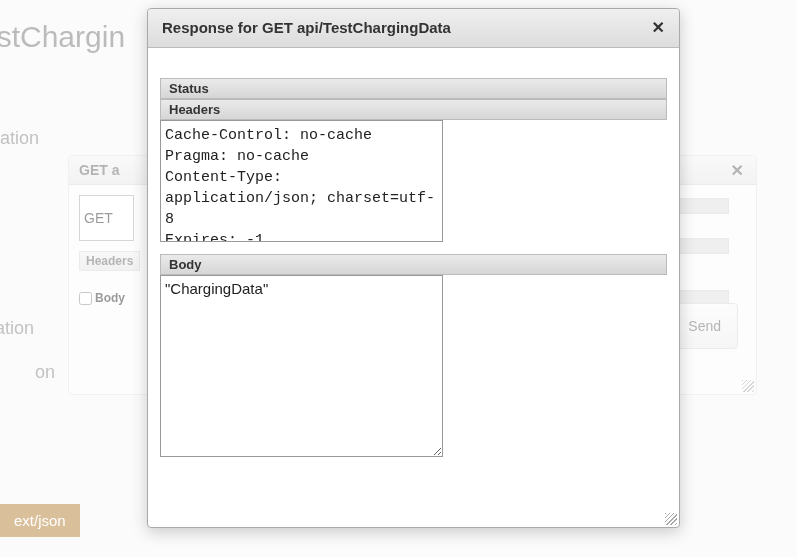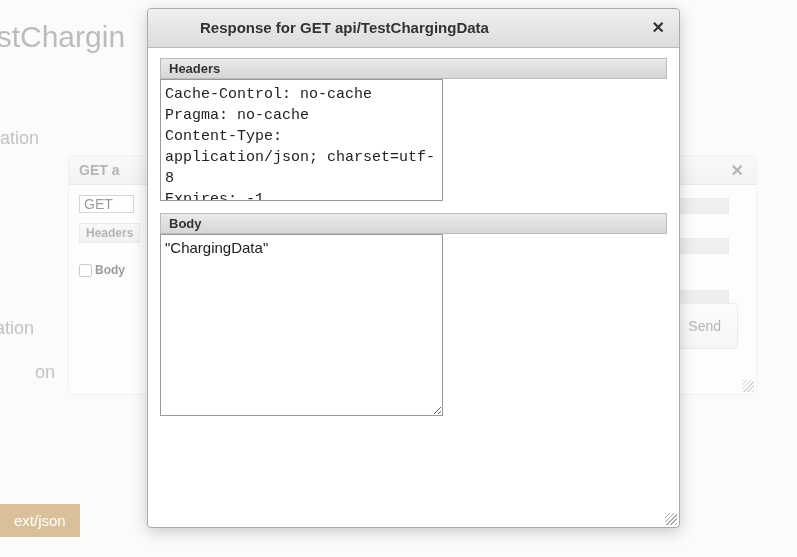--- a/index.html
+++ b/index.html
@@ -96,21 +96,21 @@
       font-weight: bold;
       color: #444;
       font-size: 16px;
       cursor: pointer;
     }
     .bg-panel-body {
       padding: 10px;
     }
     .bg-select {
       border: 1px solid #999;
-      padding: 0 4px;
+      padding: 14px 4px;
       font-size: 14px;
       background: #fff;
       display: inline-block;
       width: 55px;
     }
     .bg-section-label {
       background: linear-gradient(#eee, #ddd);
       border: 1px solid #ccc;
       padding: 2px 6px;
       font-size: 12px;
@@ -173,21 +173,20 @@
       background: linear-gradient(#efefef, #dcdcdc);
       border-bottom: 1px solid #bbb;
       padding: 10px 14px;
       position: relative;
       border-radius: 4px 4px 0 0;
     }
     .modal-title {
       font-weight: bold;
       font-size: 15px;
       color: #333;
-      margin-left: 38px;
     }
     .modal-close {
       position: absolute;
       right: 14px;
       top: 9px;
       font-weight: bold;
       color: #333;
       cursor: pointer;
       font-size: 16px;
     }
@@ -280,20 +279,21 @@
 </div>
 
 <div class="backdrop"></div>
 
 <div class="modal">
   <div class="modal-header">
     <span class="modal-title">Response for GET api/TestChargingData</span>
     <span class="modal-close">✕</span>
   </div>
   <div class="modal-body">
+    <div class="section-bar">Status</div>
 
     <div class="section-bar" style="margin-top:0;">Headers</div>
     <textarea class="headers-box" readonly="" style="">Cache-Control: no-cache
 Pragma: no-cache
 Content-Type: application/json; charset=utf-8
 Expires: -1</textarea>
 
     <div class="section-bar">Body</div>
     <textarea class="body-box" readonly="" style="">"ChargingData"</textarea>
   </div>

